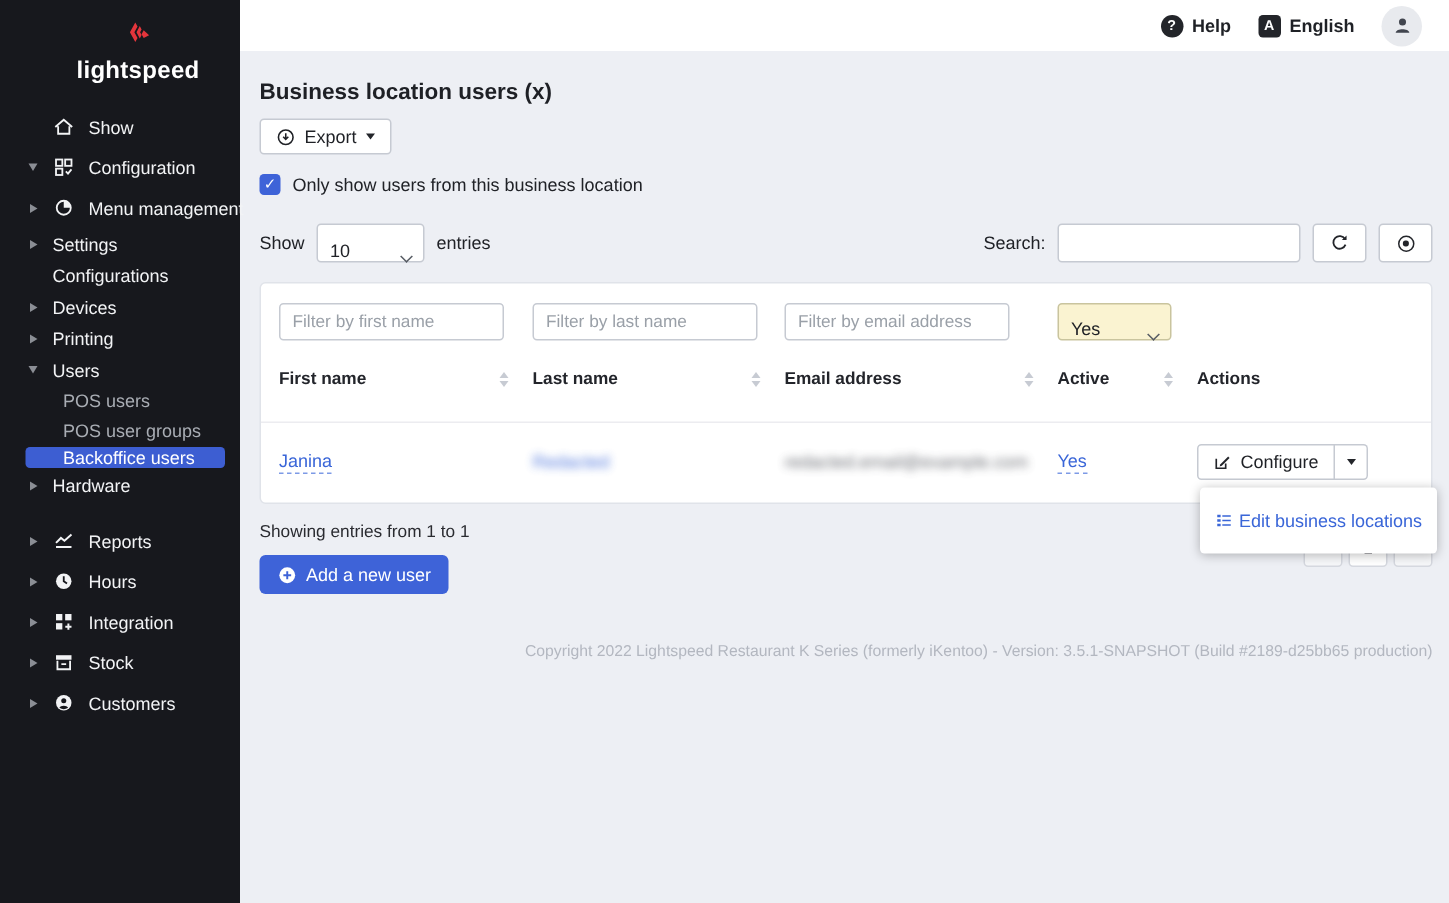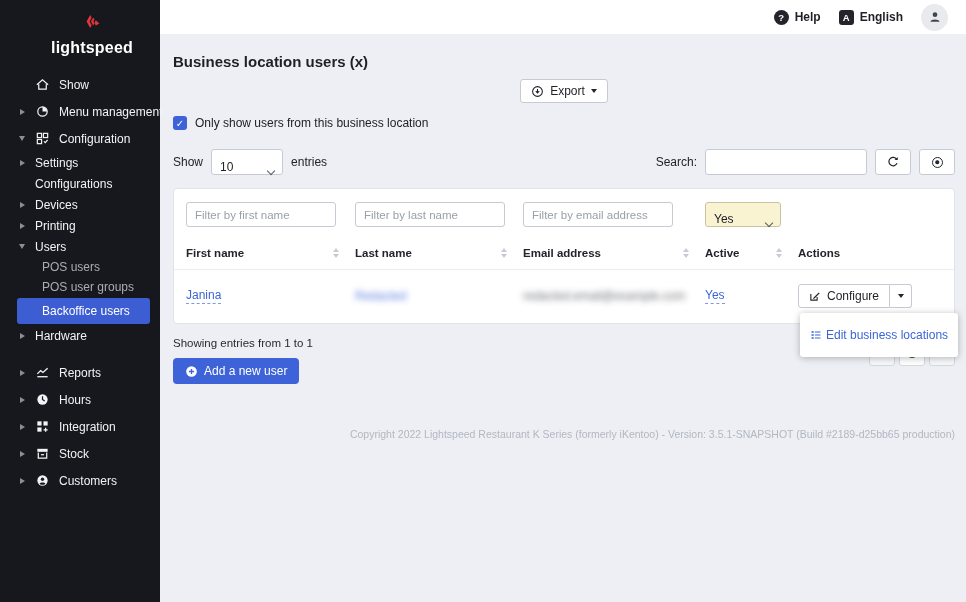--- a/index.html
+++ b/index.html
@@ -8,21 +8,21 @@
 
   
   .sidebar { width:160px; flex-shrink:0; background:#17181d; color:#fff; padding-top:10px; }
   .logo { display:flex; align-items:center; gap:7px; padding:4px 0 14px 24px;flex-direction:column; }
   .logo-text { font-size:16px; font-weight:700; letter-spacing:.2px; color:#fff; }
   .nav-item { display:flex; align-items:center; height:27px; padding-left:18px; gap:9px;
               font-size:12px; color:#f2f3f5; cursor:pointer; }
   .nav-sub  { height:21px; }
   .nav-sub2 { height:20px; padding-left:42px; color:#a9adb4; }
   .nav-sub2.active { background:#3d5ed2; color:#fff; margin:1px 10px 1px 17px; padding-left:25px;
-                     border-radius:3px; height:26px; }
+                     border-radius:3px; height:14px; }
   .caret-space { width:8px; flex-shrink:0; display:flex; justify-content:center; }
   .caret-r { width:0; height:0; border-left:5px solid #8b8e95; border-top:3.5px solid transparent; border-bottom:3.5px solid transparent; }
   .caret-d { width:0; height:0; border-top:5px solid #8b8e95; border-left:3.5px solid transparent; border-right:3.5px solid transparent; }
   .nav-ico { width:15px; height:15px; flex-shrink:0; display:flex; align-items:center; }
   .nav-gap { height:13px; }
   .nav-item .lbl, .muted-lbl { white-space:nowrap; }
 
   
   .main { flex:1; display:flex; flex-direction:column; }
   .topbar { height:34px; background:#fff; display:flex; justify-content:flex-end; align-items:center;
@@ -30,21 +30,21 @@
   .tb-item { display:flex; align-items:center; gap:6px; font-size:12px; font-weight:700; color:#1f2126; cursor:pointer; }
   .badge-circle { width:15px; height:15px; border-radius:50%; background:#23252a; color:#fff;
                   font-size:9.5px; font-weight:700; display:flex; align-items:center; justify-content:center; }
   .badge-square { width:15px; height:15px; border-radius:3px; background:#23252a; color:#fff;
                   font-size:9.5px; font-weight:700; display:flex; align-items:center; justify-content:center; }
   .avatar { width:27px; height:27px; border-radius:50%; background:#e8eaee; display:flex;
             align-items:center; justify-content:center; cursor:pointer; }
 
   .content { padding:0 11px 0 13px; position:relative; flex:1; }
   .page-title { font-size:15px; font-weight:700; color:#1e2025; margin:19px 0 0 0; }
-  .export-row { display:flex; justify-content:center; margin-top:9px; }
+  .export-row { display:flex; justify-content:flex-start; margin-top:9px; }
   .btn { display:inline-flex; align-items:center; gap:6px; background:#fff; border:1px solid #c6cad2;
          border-radius:3px; font-size:12px; color:#1f2126; padding:4px 10px; cursor:pointer;
          font-family:"Liberation Sans", sans-serif; }
   .caret-dn-dark { width:0; height:0; border-top:4px solid #23252a; border-left:3.5px solid transparent; border-right:3.5px solid transparent; }
 
   .checkbox-row { display:flex; align-items:center; gap:8px; margin-top:13px; }
   .checkbox { width:14px; height:14px; border-radius:3px; background:#3e63d8; color:#fff;
               font-size:10px; display:flex; align-items:center; justify-content:center; cursor:pointer; }
   .checkbox-label { font-size:12px; color:#202227; }
 
@@ -65,21 +65,21 @@
                        background:#23252a; border-radius:50%; transform:translate(-50%,-50%); }
 
   
   .panel { margin-top:13px; background:#fff; border:1px solid #e0e3e9; border-radius:4px; }
   .tgrid { display:grid; grid-template-columns:169px 168px 182px 93px 1fr; align-items:center; }
   .filter-row { padding:13px 12px 10px; }
   .f-input { width:150px; height:25px; border:1px solid #c6cad2; border-radius:3px; padding:0 8px;
              font-size:11.5px; font-family:"Liberation Sans", sans-serif; color:#202227; }
   .f-input::placeholder { color:#9aa0a8; }
   .fake-select.yellow { width:76px; height:25px; background:#faf3d1; border-color:#c9c49e; }
-  .head-row { padding:10px 12px 10px; border-bottom:1px solid #ececf0; }
+  .head-row { padding:10px 12px 22px; border-bottom:1px solid #ececf0; }
   .th { display:flex; align-items:center; justify-content:space-between; padding-right:16px;
         font-size:11.5px; font-weight:700; color:#23252b; cursor:pointer; }
   .th.no-sort { justify-content:flex-start; cursor:default; }
   .sort { display:flex; flex-direction:column; gap:2px; }
   .sort .up { width:0; height:0; border-bottom:4px solid #c7cbd3; border-left:3px solid transparent; border-right:3px solid transparent; }
   .sort .dn { width:0; height:0; border-top:4px solid #c7cbd3; border-left:3px solid transparent; border-right:3px solid transparent; }
   .data-row { padding:14px 12px 15px; font-size:12px; color:#23252b; }
   .link { color:#3a66d8; text-decoration:none; border-bottom:1px dashed #7d9ae6; cursor:pointer; display:inline-block; line-height:1.15; }
   .blur-blue { color:#3a66d8; filter:blur(3px); opacity:.85; }
   .blur-dark { color:#4a4d55; filter:blur(3px); opacity:.8; }
@@ -97,21 +97,21 @@
   .showing { font-size:11.5px; color:#2a2b30; }
   .btn-primary { display:inline-flex; align-items:center; gap:6px; margin-top:9px; background:#3e63d8;
                  color:#fff; border:none; border-radius:4px; font-size:12px; padding:6px 12px; cursor:pointer;
                  font-family:"Liberation Sans", sans-serif; }
   .pagination { display:flex; gap:4px; margin-top:4px; }
   .page-btn { min-width:26px; height:25px; display:flex; align-items:center; justify-content:center;
               background:#fff; border:1px solid #d5d8df; border-radius:3px; font-size:11.5px;
               color:#3a3c42; padding:0 8px; cursor:pointer; }
   .page-btn.dim { color:#9aa0a8; background:#f6f7f9; }
 
-  .copyright { margin-top:44px; text-align:right; font-size:10.5px; color:#b3b7c0; }
+  .copyright { margin-top:32px; text-align:right; font-size:10.5px; color:#b3b7c0; }
 
   svg { display:block; }
 </style>
 </head>
 <body>
 
 <div class="app">
 
   <div class="sidebar">
     <div class="logo">
@@ -130,46 +130,46 @@
       <span class="nav-ico">
         <svg width="15" height="15" viewBox="0 0 16 16">
             <path d="M2 8.2 8 3l6 5.2M4 7.6V13h8V7.6" fill="none" stroke="#f2f3f5" stroke-width="1.3"></path>
           </svg>
       </span>
       <span class="lbl">Show</span>
     </div>
 
     <div class="nav-item">
       <span class="caret-space">
-          <span class="caret-r"></span>
-        </span>
-      <span class="nav-ico">
-        <svg width="15" height="15" viewBox="0 0 16 16">
-            <circle cx="8" cy="8" r="5" fill="none" stroke="#f2f3f5" stroke-width="1.3"></circle>
-            <path d="M8 3a5 5 0 0 1 5 5H8z" fill="#f2f3f5"></path>
-          </svg>
-      </span>
-      <span class="lbl">Menu management</span>
-    </div>
-
-    <div class="nav-item">
-      <span class="caret-space">
           <span class="caret-d"></span>
         </span>
       <span class="nav-ico">
         <svg width="15" height="15" viewBox="0 0 16 16">
             <g fill="none" stroke="#f2f3f5" stroke-width="1.3">
               <rect x="2.5" y="2.5" width="4.5" height="4.5"></rect>
               <rect x="9" y="2.5" width="4.5" height="4.5"></rect>
               <rect x="2.5" y="9" width="4.5" height="4.5"></rect>
               <path d="M9.5 11l1.5 1.5 2.5-3"></path>
             </g>
           </svg>
       </span>
       <span class="lbl">Configuration</span>
+    </div>
+
+    <div class="nav-item">
+      <span class="caret-space">
+          <span class="caret-r"></span>
+        </span>
+      <span class="nav-ico">
+        <svg width="15" height="15" viewBox="0 0 16 16">
+            <circle cx="8" cy="8" r="5" fill="none" stroke="#f2f3f5" stroke-width="1.3"></circle>
+            <path d="M8 3a5 5 0 0 1 5 5H8z" fill="#f2f3f5"></path>
+          </svg>
+      </span>
+      <span class="lbl">Menu management</span>
     </div>
 
     <div class="nav-item nav-sub">
       <span class="caret-space">
           <span class="caret-r"></span>
         </span>
       <span class="lbl">Settings</span>
     </div>
     <div class="nav-item nav-sub">
       <span class="caret-space"></span>

